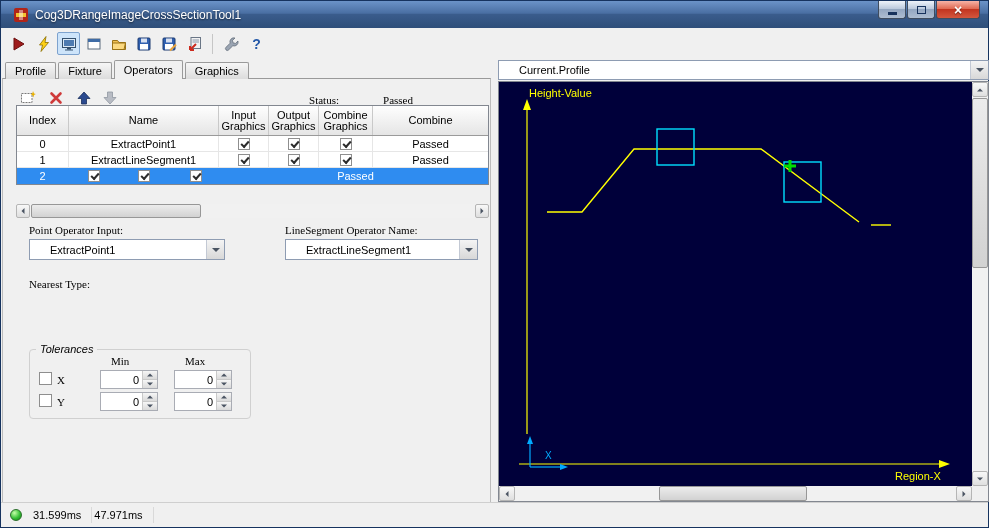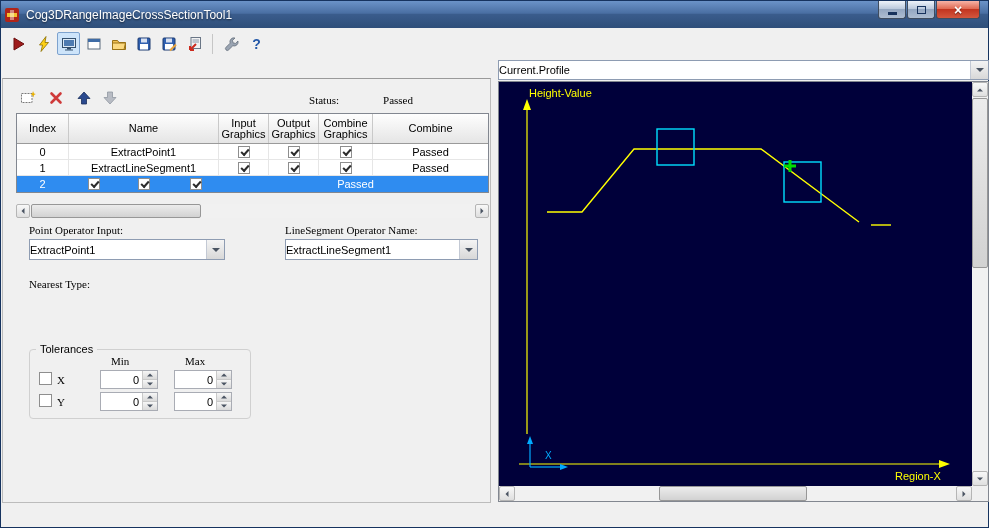--- a/index.html
+++ b/index.html
@@ -3,21 +3,21 @@
 <meta charset="utf-8">
 <style>
   * { box-sizing: border-box; margin: 0; padding: 0; }
   html,body { width:989px; height:528px; overflow:hidden;
     font-family:"Liberation Sans", sans-serif; font-size:11px; color:#000; }
   .window { position:absolute; inset:0; background:#f0f0f0; border:1px solid #16335f; }
 
   
   .titlebar { position:absolute; left:0; top:0; right:0; height:27px;
     background:linear-gradient(180deg,#6b93c8 0%,#4a6fa3 45%,#3a5c8c 50%,#2e4e79 100%);
-    display:flex; align-items:center; padding-left:3px; }
+    display:flex; align-items:center; padding-left:12px; }
   .app-icon { width:16px; height:16px; display:inline-block; }
   .title-text { color:#fff; font-size:12px; margin-left:6px; text-shadow:0 1px 2px rgba(0,0,0,.6); white-space:nowrap; }
   .win-buttons { position:absolute; right:8px; top:0; display:flex; }
   .win-btn { width:28px; height:18px; margin-left:1px; border:1px solid #3f4c5e; border-top:none;
     border-radius:0 0 3px 3px; display:flex; align-items:center; justify-content:center;
     background:linear-gradient(#eef3fa 0%,#bccadd 45%,#94a7c1 50%,#aebdd1 100%); }
   .win-btn.close { width:44px;
     background:linear-gradient(#f6b3a6 0%,#e06a53 45%,#c23520 50%,#d4573e 100%); }
   .glyph-min { width:9px; height:3px; background:#17325c; margin-top:7px; }
   .glyph-max { width:9px; height:8px; border:1.5px solid #17325c; }
@@ -40,21 +40,21 @@
   .tab-page { position:absolute; left:1px; top:77px; width:489px; height:425px;
     background:#f0f0f0; border:1px solid #bcbcbc; border-top:1px solid #9a9a9a; }
 
   
   .op-toolbtn { position:absolute; width:20px; height:20px; display:flex; align-items:center; justify-content:center; }
   .label { position:absolute; white-space:nowrap;font-family:Liberation Serif, serif; }
   .right-align { text-align:right; }
   .center { text-align:center; }
 
   
-  .grid { position:absolute; left:13px; top:34px; width:473px; border:1px solid #828790; background:#fff; }
+  .grid { position:absolute; left:13px; top:26px; width:473px; border:1px solid #828790; background:#fff; }
   .g-header { display:flex; height:30px; background:linear-gradient(#fefefe,#e5e5e5); border-bottom:1px solid #9a9a9a; }
   .g-hcell { border-right:1px solid #c9c9c9; display:flex; align-items:center; justify-content:center;
     text-align:center; line-height:11px; padding:0 1px; }
   .g-row { display:flex; height:16px; background:#fff; }
   .g-cell { border-right:1px solid #e6e6e6; border-bottom:1px solid #e6e6e6;
     display:flex; align-items:center; justify-content:center; overflow:hidden; white-space:nowrap; }
   .g-row.selected { background:#2f8cf0; color:#fff; }
   .g-row.selected .g-cell { border-color:#2f8cf0; }
   .c-index { width:52px; } .c-name { width:150px; } .c-input { width:50px; }
   .c-output { width:50px; } .c-combine { width:54px; } .c-status { flex:1; }
@@ -72,29 +72,29 @@
   .sb-thumb { position:absolute; background:linear-gradient(#ececec,#d2d2d2); border:1px solid #979797; border-radius:2px; }
   .tri { display:inline-block; width:0; height:0; }
   .tri.down  { border:4px solid transparent; border-bottom:none; border-top:4px solid #4a5462; }
   .tri.up    { border:4px solid transparent; border-top:none; border-bottom:4px solid #4a5462; }
   .tri.left  { border:4px solid transparent; border-left:none; border-right:4px solid #4a5462; }
   .tri.right { border:4px solid transparent; border-right:none; border-left:4px solid #4a5462; }
   .tri.sm { transform:scale(.75); }
 
   
   .combo { position:absolute; height:21px; border:1px solid #8e9cb2; background:#fff; display:flex; }
-  .combo-text { flex:1; display:flex; align-items:center; padding-left:0; overflow:hidden; white-space:nowrap; }
+  .combo-text { flex:1; display:flex; align-items:center; padding-left:20px; overflow:hidden; white-space:nowrap; }
   .combo-btn { width:18px; border-left:1px solid #c3c9d4; background:linear-gradient(#f4f4f4,#d8d8d8);
     display:flex; align-items:center; justify-content:center; }
   .combo.focused { border-color:#3c7fb1; }
   .combo.focused .combo-text { background:linear-gradient(#dcebfb,#bcd9f6); }
 
   
   .groupbox { position:absolute; border:1px solid #d0d0d0; border-radius:4px; }
-  .gb-title { position:absolute; top:-7px; left:6px; background:#f0f0f0; padding:0 4px; }
+  .gb-title { position:absolute; top:-7px; left:6px; background:#f0f0f0; padding:0 4px;font-style:italic; }
   .spin { position:absolute; height:19px; border:1px solid #a9acb4; background:#fff; display:flex; }
   .spin-val { flex:1; text-align:right; padding:3px 3px 0 0; }
   .spin-btns { width:15px; display:flex; flex-direction:column; border-left:1px solid #c9c9c9; }
   .spin-btn { flex:1; background:linear-gradient(#f6f6f6,#dadada); display:flex; align-items:center; justify-content:center; border-bottom:1px solid #c9c9c9; }
   .spin-btn:last-child { border-bottom:none; }
 
   
   .splitter { position:absolute; left:490px; top:58px; width:7px; height:444px; background:#f0f0f0; }
   .right-panel { position:absolute; left:497px; top:58px; width:491px; height:444px; }
   .canvas-wrap { position:absolute; left:0; top:22px; width:491px; height:421px; border:1px solid #828790; background:#f0f0f0; }
@@ -196,20 +196,26 @@
     <div class="tool-btn">
       <svg width="16" height="16" viewBox="0 0 16 16">
           <path d="M11 2 a4 4 0 0 0 -4.9 5.2 L2 11.3 a1.8 1.8 0 0 0 2.6 2.6 L8.8 9.8 A4 4 0 0 0 14 5 L11.5 7.4 9 6.8 8.5 4.4 Z" fill="#9aa4b2" stroke="#5c6673" stroke-width="0.7"></path>
         </svg>
     </div>
     <div class="tool-btn">
       <span class="help-q">?</span>
     </div>
   </div>
 
+  <div class="tabstrip">
+    <div class="tab"><span>Profile</span></div>
+    <div class="tab"><span>Fixture</span></div>
+    <div class="tab active"><span>Operators</span></div>
+    <div class="tab"><span>Graphics</span></div>
+  </div>
 
   <div class="tab-page">
 
     <div class="op-toolbtn" style="left:15px;top:9px">
       <svg width="16" height="16" viewBox="0 0 16 16">
           <rect x="1.5" y="3.5" width="10.5" height="9" fill="#ffffff" stroke="#7a7a7a" stroke-dasharray="2,1"></rect>
           <polygon points="13,1 14,3.4 15.8,4 14,5 13.4,7.4 12.4,5 10.6,4.2 12.4,3.3" fill="#e8b000"></polygon>
         </svg>
     </div>
     <div class="op-toolbtn" style="left:43px;top:9px">
@@ -419,14 +425,19 @@
         <div class="sb-btn" style="right:0;top:0;width:16px;height:15px">
             <span class="tri right sm"></span>
           </div>
         <div class="sb-thumb" style="left:160px;top:0;width:148px;height:15px"></div>
       </div>
 
       <div class="sb-corner"></div>
     </div>
   </div>
 
+  <div class="statusbar">
+    <span class="led"></span>
+    <span class="sb-cell">31.599ms</span>
+    <span class="sb-cell">47.971ms</span>
+  </div>
 
 </div>
 
 </body></html>

